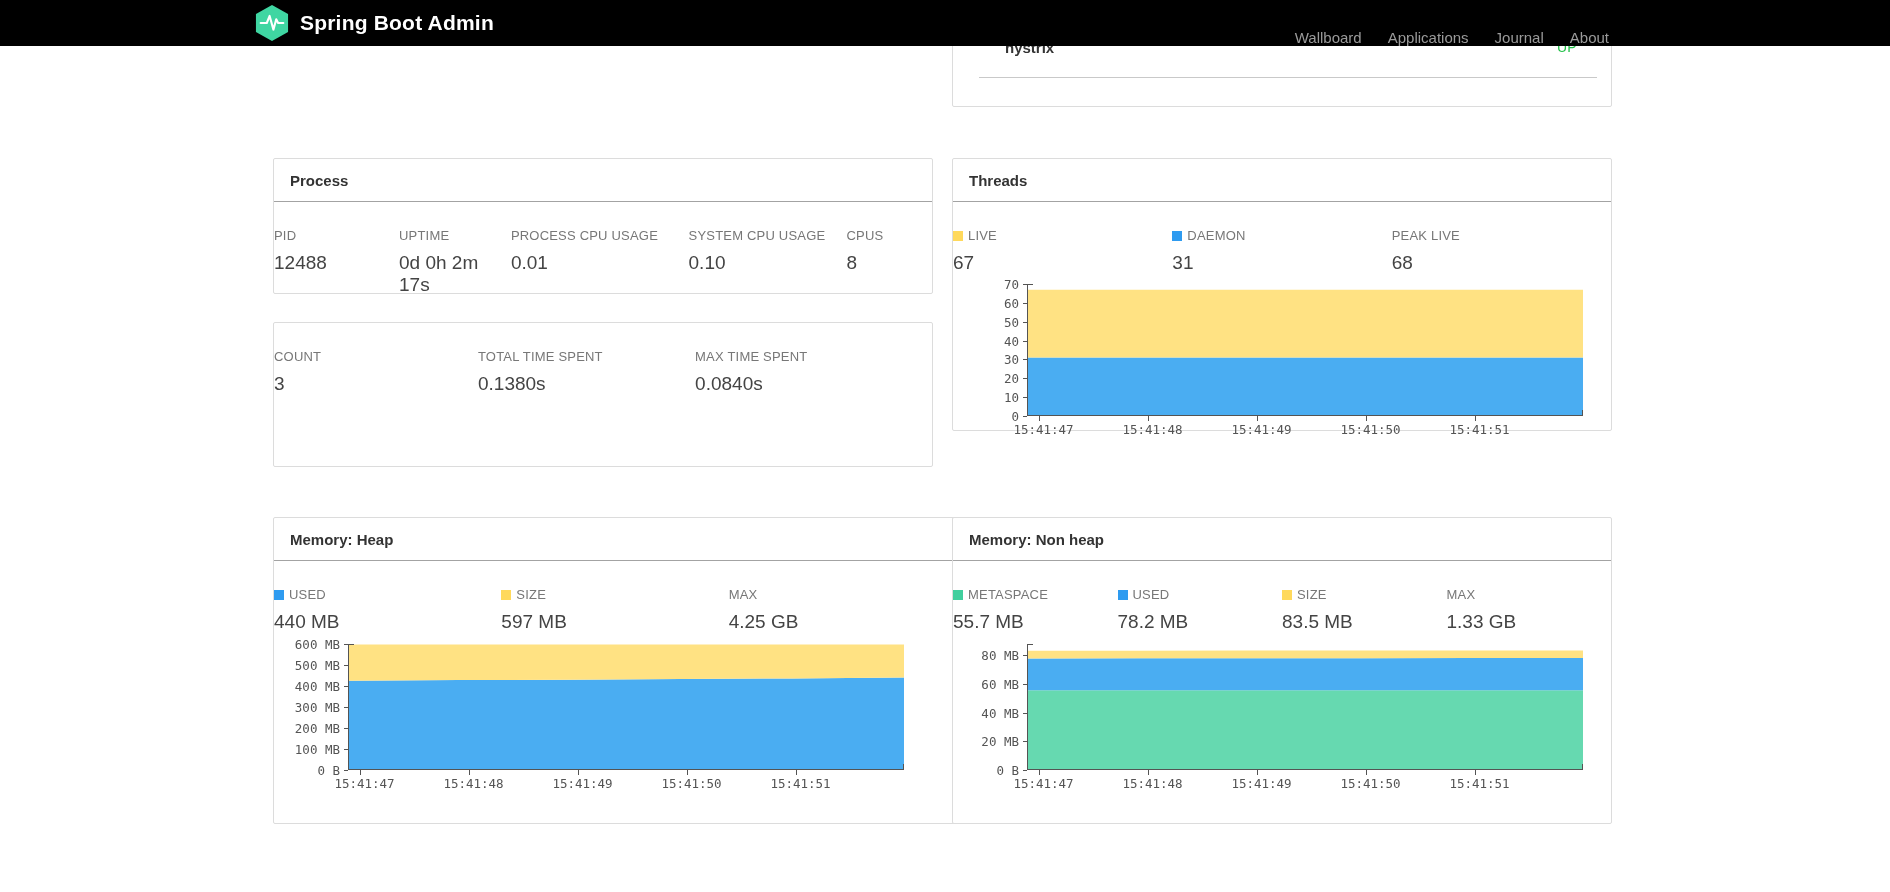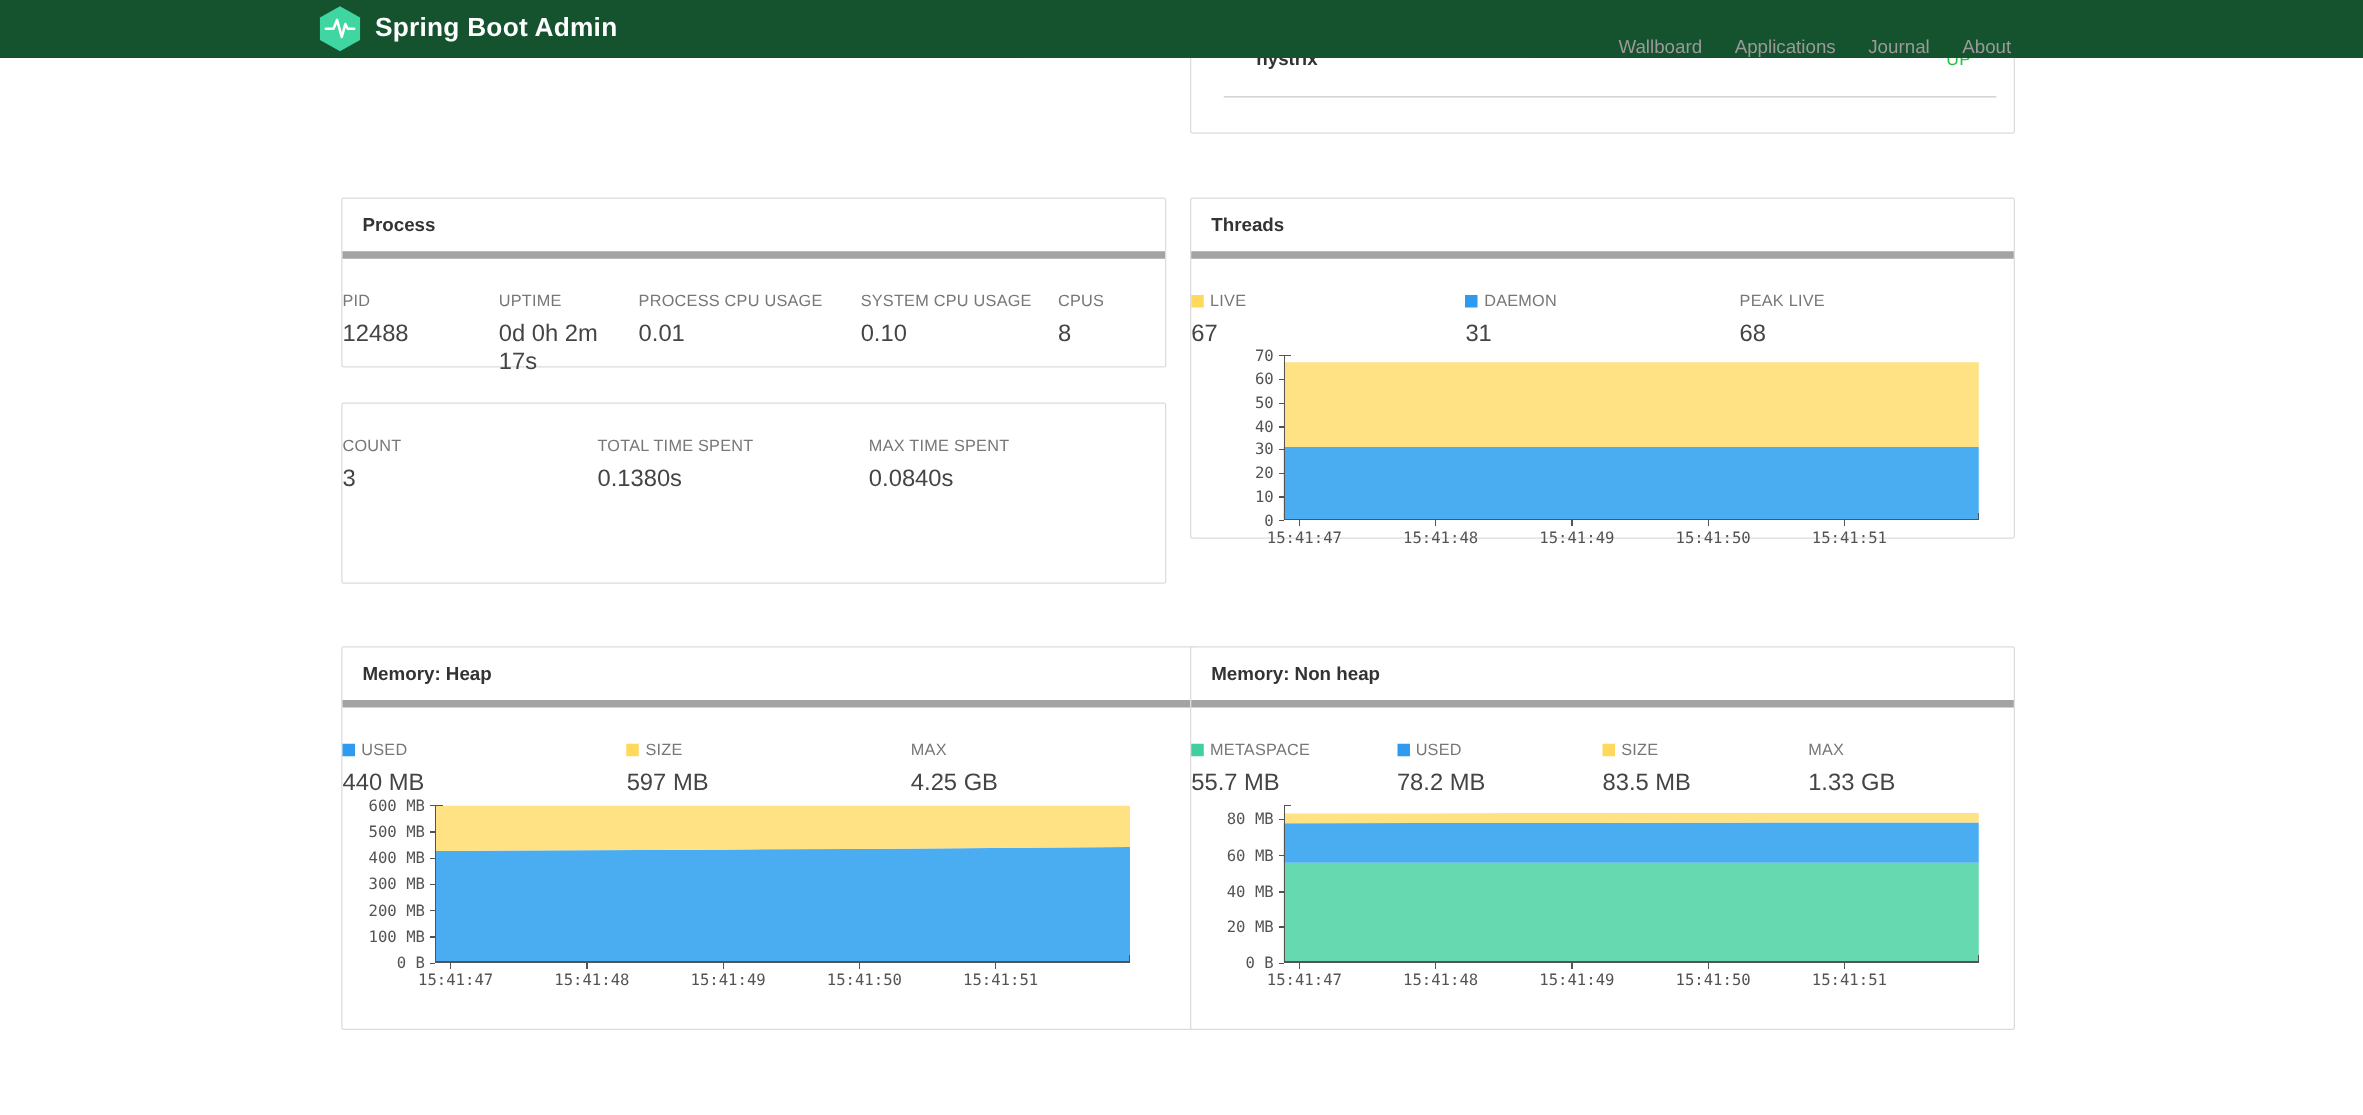--- a/index.html
+++ b/index.html
@@ -9,21 +9,21 @@
   }
   
   .navbar{position:fixed;top:0;left:0;width:1890px;height:46px;background:#222;z-index:10}
   .brand{position:absolute;left:255px;top:0;height:46px;display:flex;align-items:center;gap:11px;cursor:pointer;text-decoration:none}
   .brand-title{color:#fff;font-size:21px;font-weight:700;letter-spacing:.2px}
   .logo{display:flex;align-items:center}
   .nav-links{position:absolute;right:268px;top:0;height:46px;display:flex;align-items:flex-end;margin:0;padding:0;list-style:none}
   .nav-links li{padding:0 13px;font-size:15px;color:#9a9a9a;cursor:pointer;white-space:nowrap}
   
   .card{position:absolute;background:#fff;border:1px solid #dcdcdc;border-radius:2px;box-sizing:border-box}
-  .card-title{margin:0;padding:13px 16px 12px 16px;font-size:15px;font-weight:700;color:#333;border-bottom:6px solid #a3a3a3}
+  .card-title{margin:0;padding:13px 16px 12px 16px;font-size:15px;font-weight:700;color:#333;border-bottom:1px solid #a3a3a3}
   .metrics-row{display:flex;padding-top:26px}
   .metric{text-align:left}
   .metric .lbl{font-size:13px;color:#777;letter-spacing:.2px;white-space:nowrap}
   .metric .val{margin-top:9px;font-size:19px;color:#444}
   .sq{display:inline-block;width:10px;height:10px;margin-right:5px;vertical-align:-1px}
   
   .card-apps{left:952px;top:-63px;width:660px;height:170px;z-index:1}
   .app-spacer{height:101px}
   .app-row{display:flex;justify-content:space-between;height:38px;padding:0 34px 0 52px}
   .app-name{font-weight:700;font-size:15px;color:#333;cursor:pointer}
@@ -43,21 +43,21 @@
   .chart{position:absolute;left:8px}
   .chart-threads{top:119px}
   .chart-heap{top:120px}
   .chart-nonheap{top:120px}
   .chart line{shape-rendering:crispEdges}
   .ax{font-family:"DejaVu Sans Mono",monospace;font-size:12.5px;fill:#545454}
 </style>
 </head>
 <body>
 
-<nav class="navbar" style="background: #14532d;">
+<nav class="navbar" style="background: #000000;">
   <a class="brand">
     <span class="logo">
       <svg width="34" height="38" viewBox="0 0 36 40">
         <polygon points="18,1 35,10.5 35,29.5 18,39 1,29.5 1,10.5" fill="#3fd6a2"></polygon>
         <polyline points="6,20 12.5,20 15.5,12.5 19.5,27 22.5,16 24.5,20 30,20" fill="none" stroke="#ffffff" stroke-width="2.2" stroke-linecap="round" stroke-linejoin="round"></polyline>
       </svg>
     </span>
     <span class="brand-title" style="color: rgb(255, 255, 255);">Spring Boot Admin</span>
   </a>
   <ul class="nav-links">

